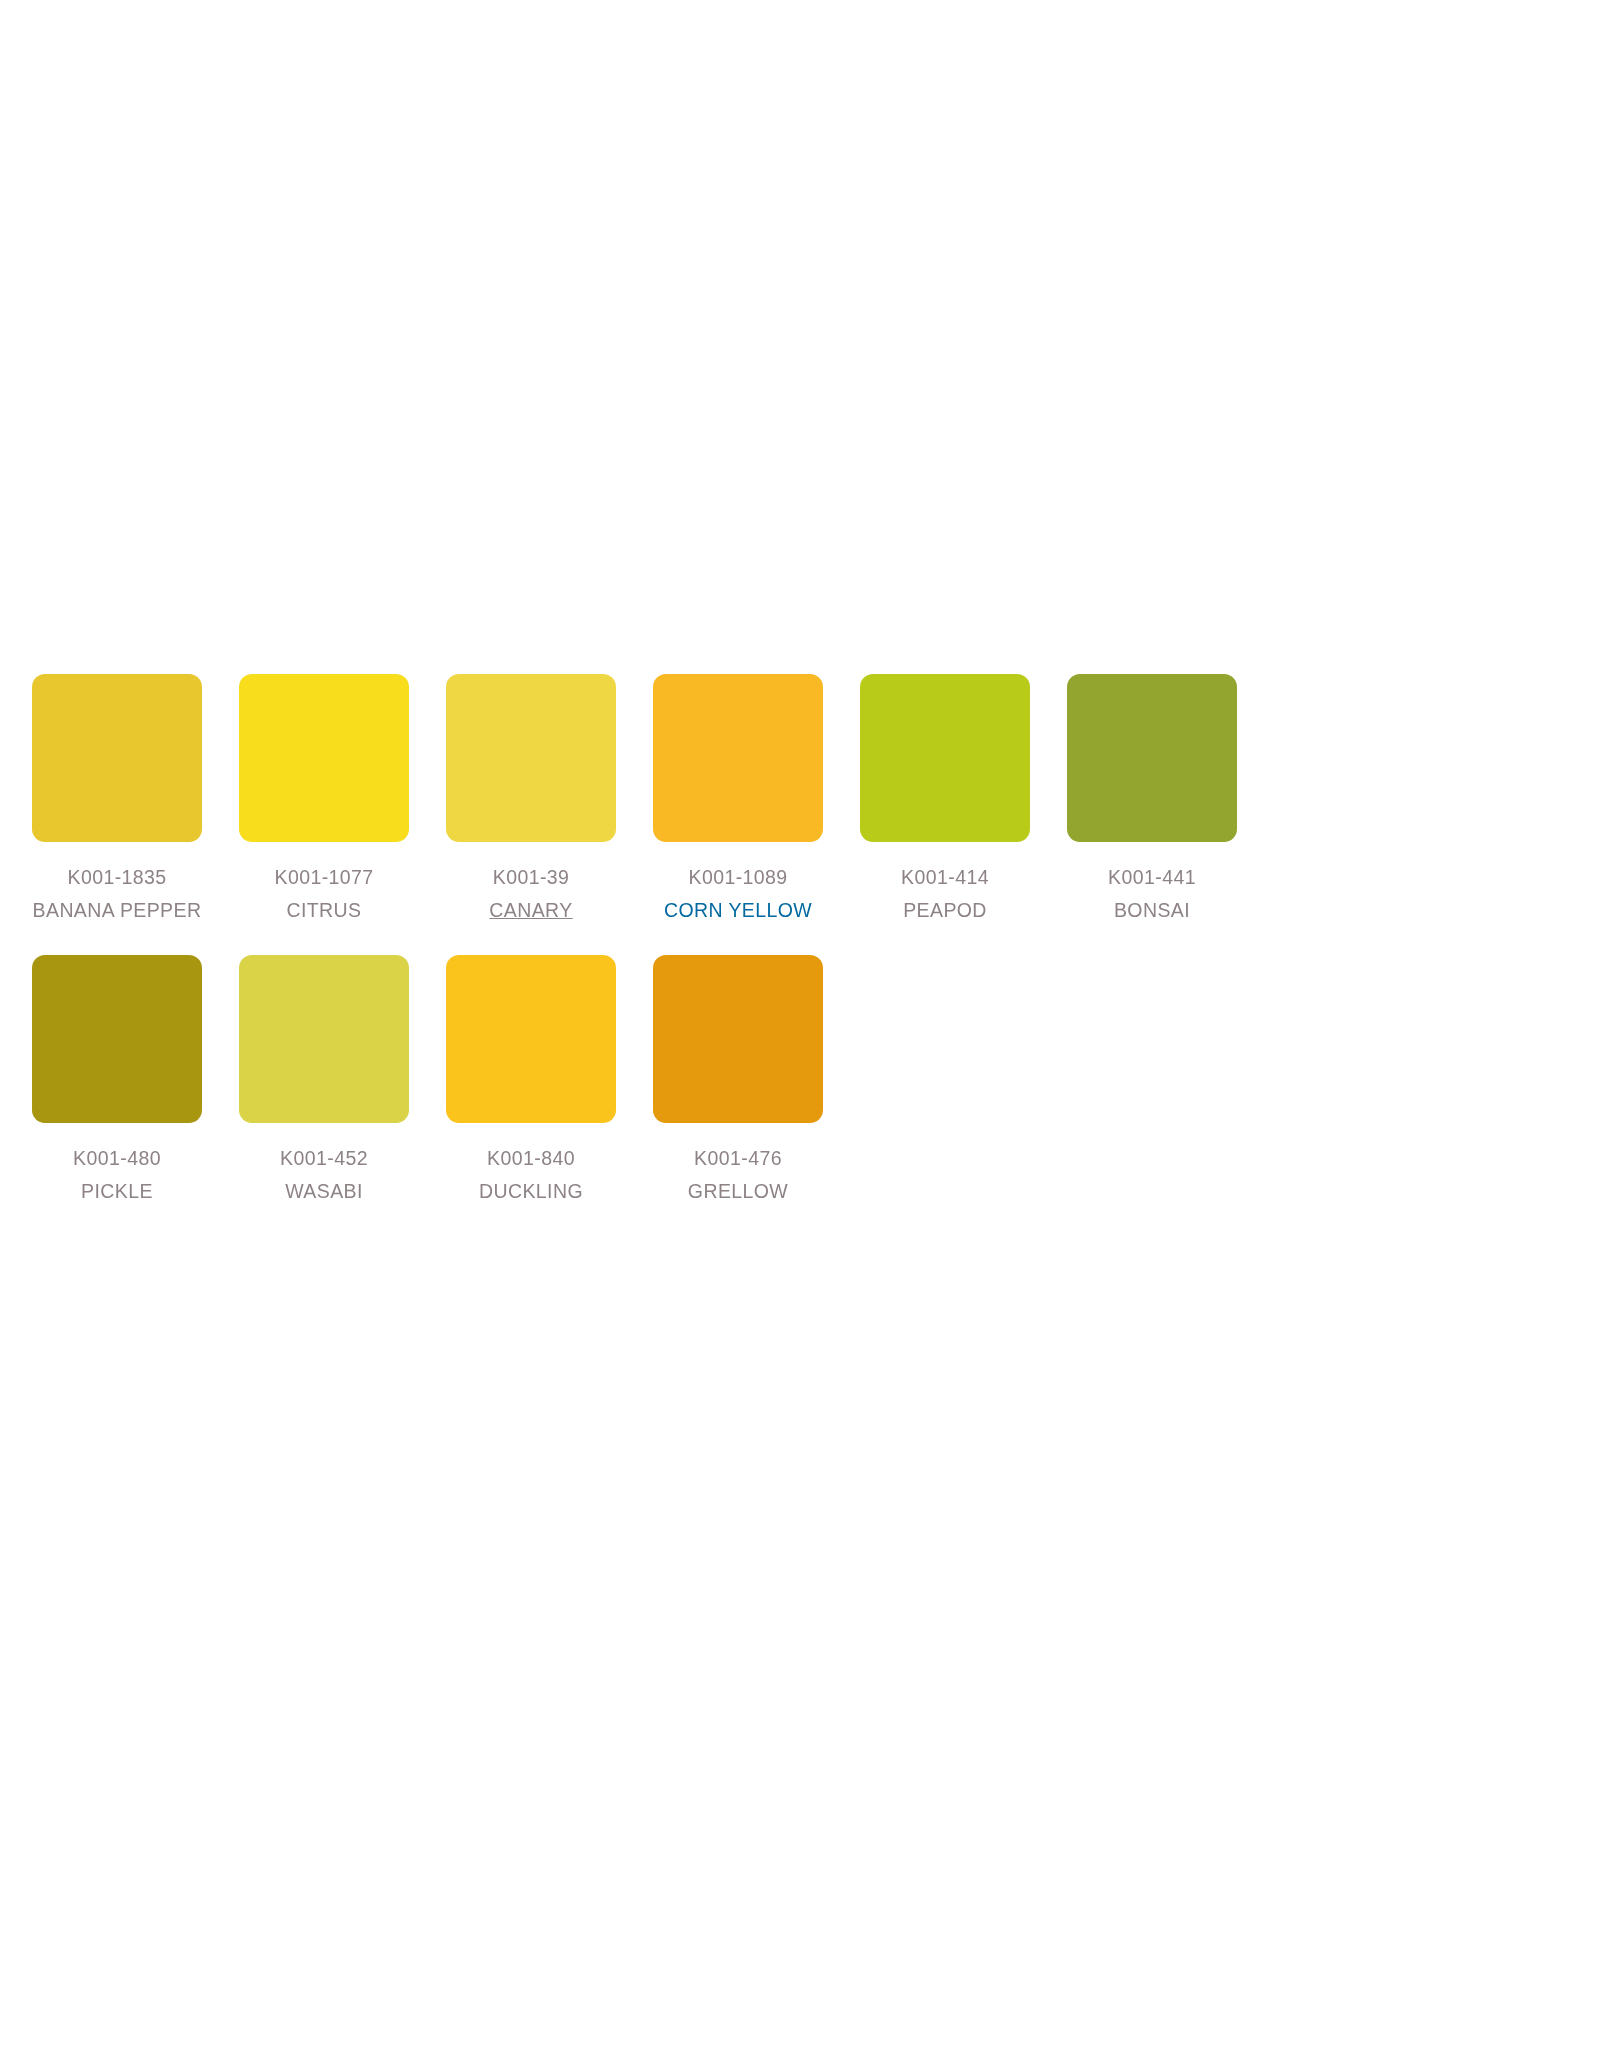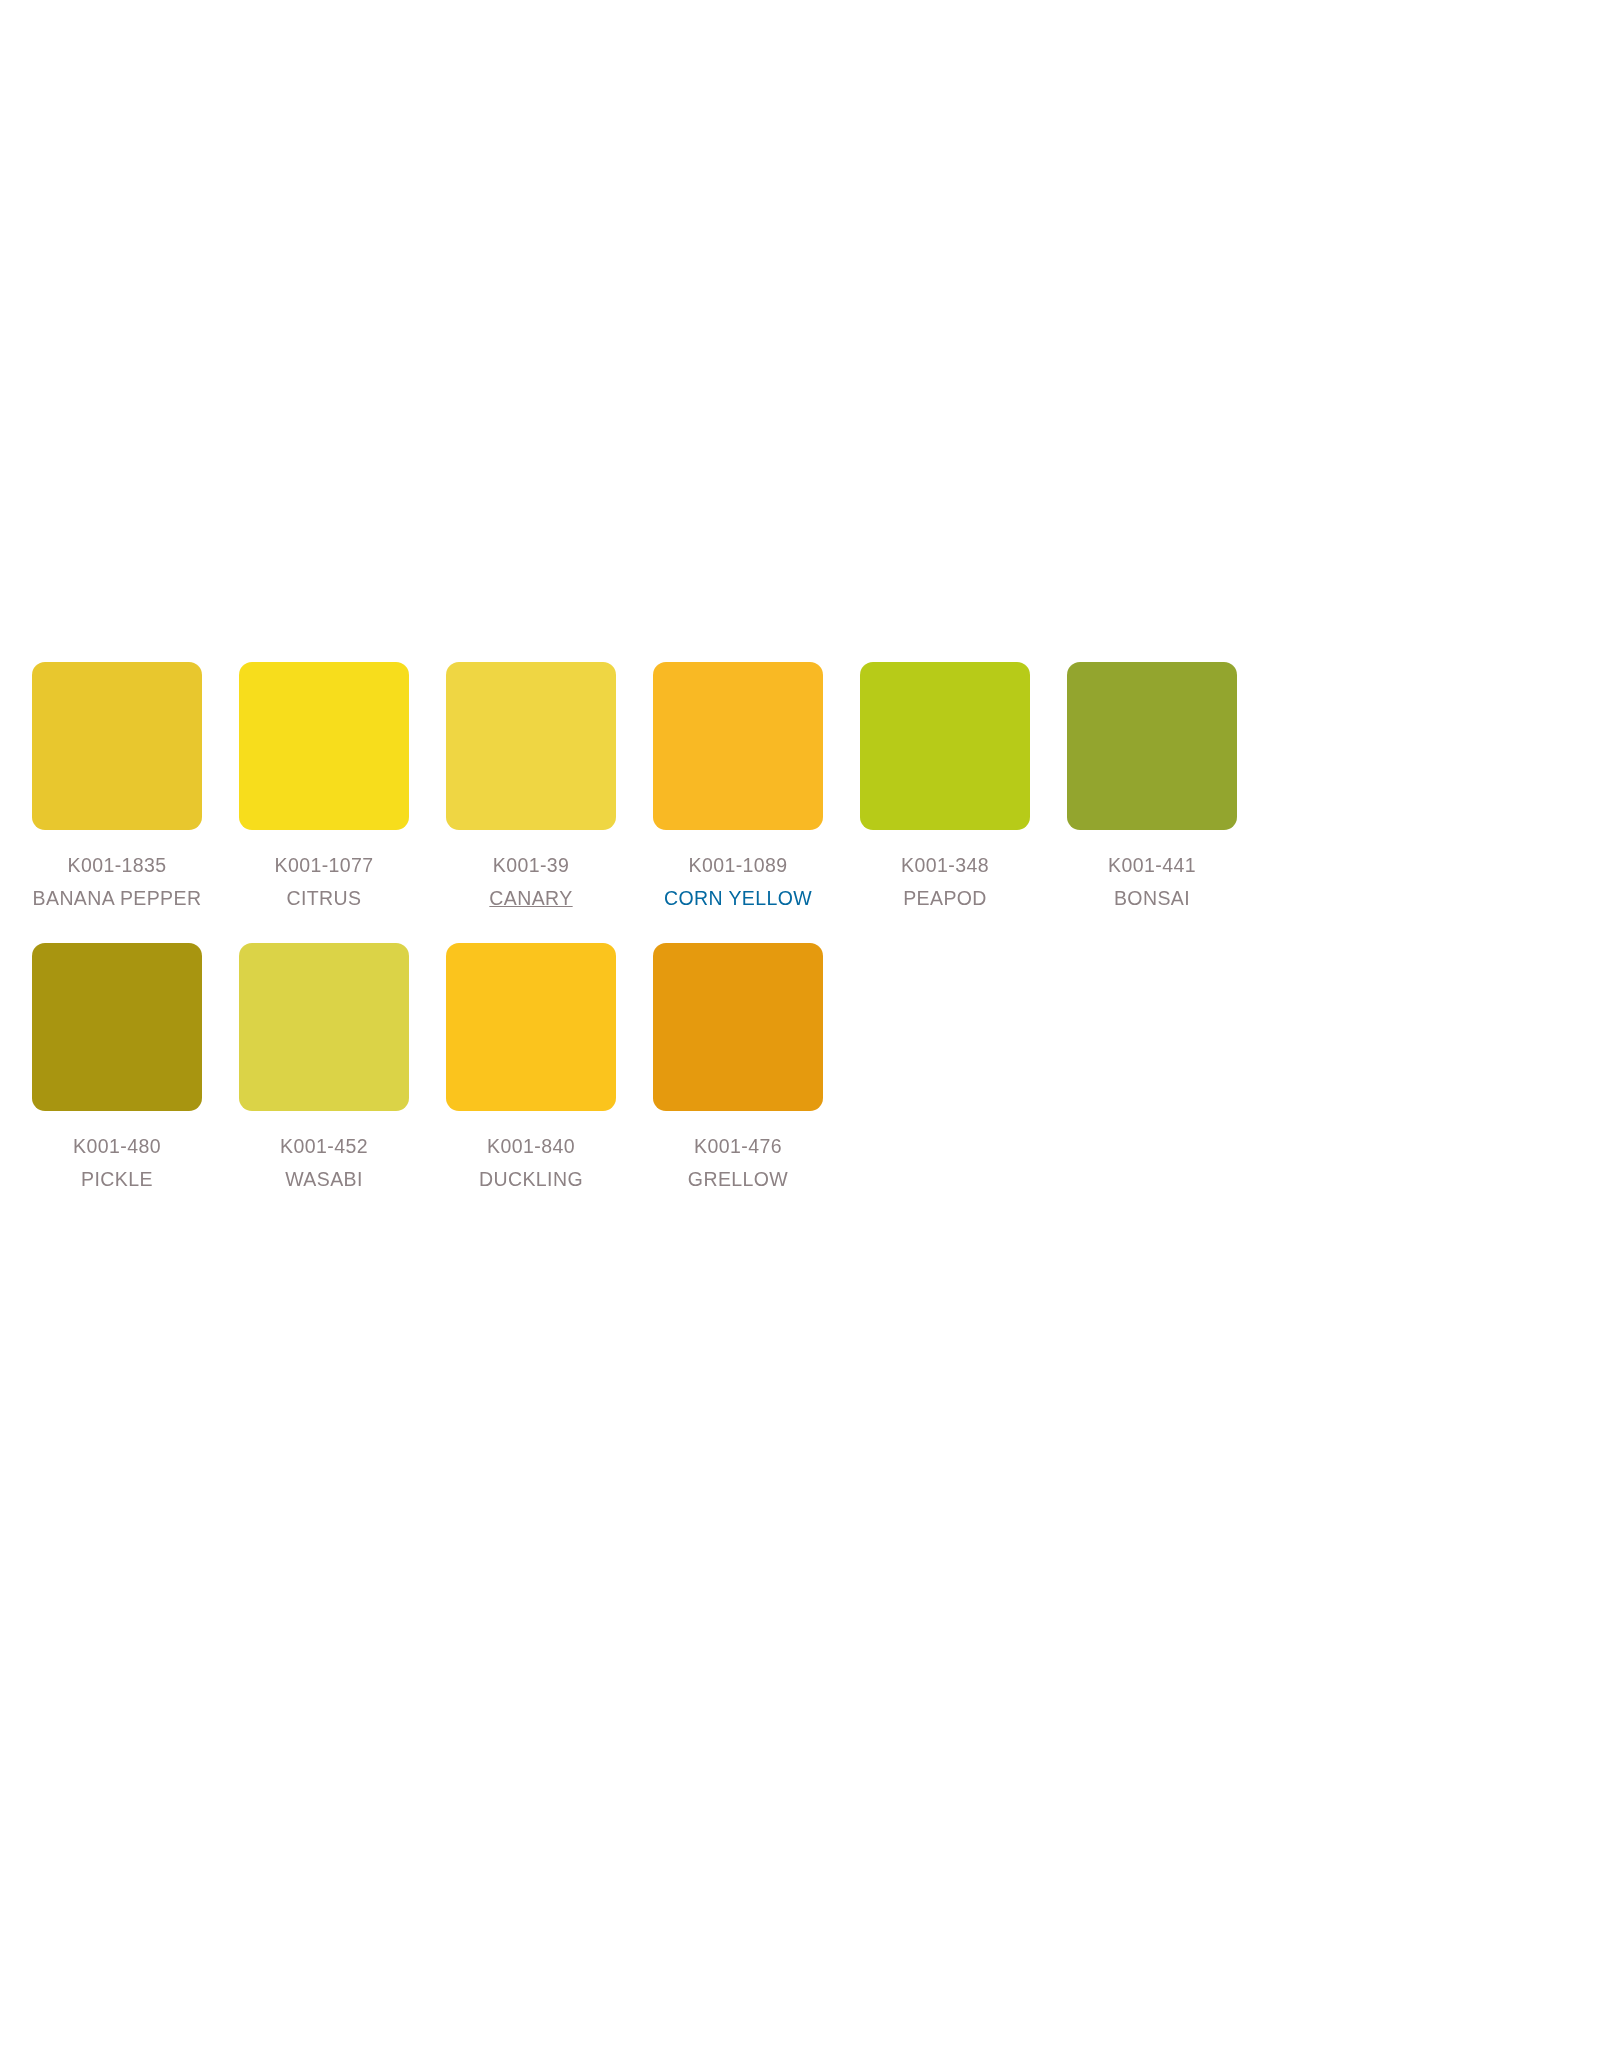--- a/index.html
+++ b/index.html
@@ -15,20 +15,21 @@
     -webkit-font-smoothing: antialiased;
     overflow: hidden;
   }
 
   #palette-page {
     position: relative;
     width: 1600px;
     height: 1603px;
     background: #ffffff;
     box-sizing: border-box;
+    margin-top: 12px;
   }
 
   
   #palette-content {
     position: absolute;
     left: 32px;
     top: 662px;
     width: 1536px;
   }
 
@@ -112,21 +113,21 @@
         <div class="swatch-cell">
           <div class="swatch-chip" style="background: rgb(249, 185, 36);"></div>
           <div class="swatch-caption">
             <span class="swatch-code" style="color: rgb(141, 130, 132);">K001-1089</span>
             <span class="swatch-name" style="color: #0369a1; text-align: center;">CORN YELLOW</span>
           </div>
         </div>
         <div class="swatch-cell">
           <div class="swatch-chip" style="background: rgb(183, 203, 24);"></div>
           <div class="swatch-caption">
-            <span class="swatch-code" style="color: rgb(141, 130, 132);">K001-348</span>
+            <span class="swatch-code" style="color: rgb(141, 130, 132);">K001-414</span>
             <span class="swatch-name" style="color: rgb(141, 130, 132);">PEAPOD</span>
           </div>
         </div>
         <div class="swatch-cell">
           <div class="swatch-chip" style="background: rgb(147, 165, 46);"></div>
           <div class="swatch-caption">
             <span class="swatch-code" style="color: rgb(141, 130, 132);">K001-441</span>
             <span class="swatch-name" style="color: rgb(141, 130, 132);">BONSAI</span>
           </div>
         </div>

